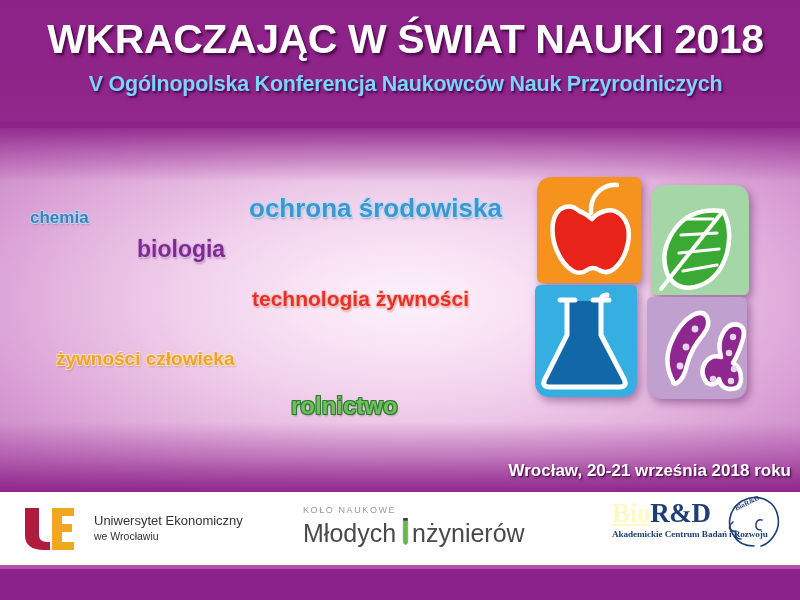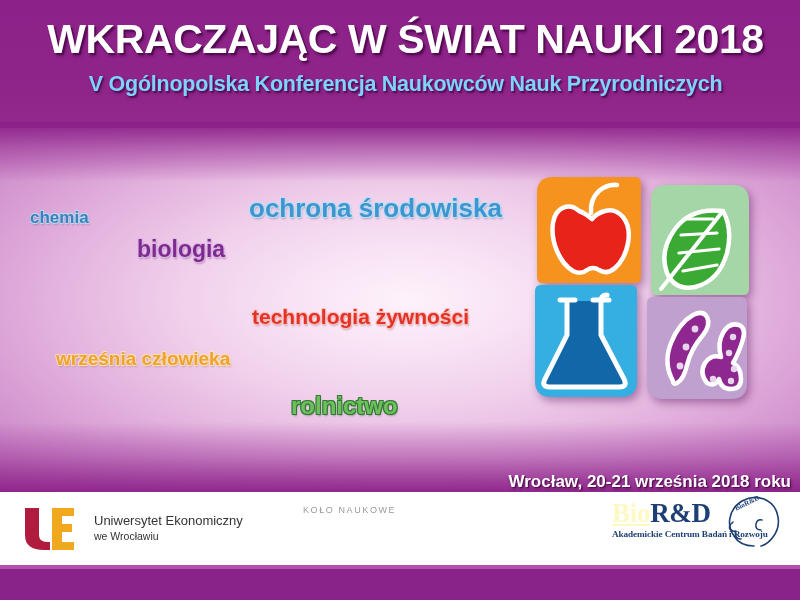--- a/index.html
+++ b/index.html
@@ -128,21 +128,21 @@
     font-size: 23px;
     color: #7c2b8f;
     text-shadow:
       -0.8px -0.8px 0 rgba(225,180,232,0.85),
        0.8px -0.8px 0 rgba(225,180,232,0.85),
       -0.8px  0.8px 0 rgba(225,180,232,0.85),
        0.8px  0.8px 0 rgba(225,180,232,0.85),
        1px 2px 2px rgba(60,10,70,0.3);
   }
   .kw-technologia {
-    left: 252px; top: 306px;
+    left: 252px; top: 288px;
     font-size: 21px;
     color: #e33228;
     text-shadow:
       -0.8px -0.8px 0 rgba(250,190,186,0.8),
        0.8px -0.8px 0 rgba(250,190,186,0.8),
       -0.8px  0.8px 0 rgba(250,190,186,0.8),
        0.8px  0.8px 0 rgba(250,190,186,0.8),
        1px 2px 2px rgba(110,15,10,0.28);
   }
   .kw-zywienie {
@@ -184,21 +184,20 @@
     right: 20px;
     top: 461px;
     z-index: 6;
     font-size: 17px;
     font-weight: bold;
     color: #ffffff;
     white-space: nowrap;
     text-shadow:
       1.2px 1.2px 0 rgba(80,10,78,0.75),
       1.2px 2px 3px rgba(55,5,54,0.55);
-    margin-top: 11px;
   }
 
   
   .footer-white {
     position: absolute;
     left: 0; right: 0;
     top: 492px;
     height: 73px;
     background: #ffffff;
     z-index: 7;
@@ -290,21 +289,21 @@
   <div class="header">
     <h1 class="title-main">WKRACZAJĄC W ŚWIAT NAUKI 2018</h1>
     <h2 class="title-sub">V Ogólnopolska Konferencja Naukowców Nauk Przyrodniczych</h2>
   </div>
 
   <div class="keywords">
     <span class="kw kw-ochrona">ochrona środowiska</span>
     <span class="kw kw-chemia">chemia</span>
     <span class="kw kw-biologia">biologia</span>
     <span class="kw kw-technologia">technologia żywności</span>
-    <span class="kw kw-zywienie">września człowieka</span>
+    <span class="kw kw-zywienie">żywności człowieka</span>
     <span class="kw kw-rolnictwo">rolnictwo</span>
   </div>
 
   <div class="emblem">
     <svg viewBox="0 0 236 240" xmlns="http://www.w3.org/2000/svg">
 
       <g>
         <path d="M10 26 Q10 10 26 10 L108 10 Q114 10 114 16 L114 110 Q114 116 108 116
                  L16 116 Q10 116 10 110 Z" fill="#F6921E"></path>
         <g>
@@ -373,20 +372,28 @@
     </svg>
     <div class="ue-text">
       <div class="ue-l1">Uniwersytet Ekonomiczny</div>
       <div class="ue-l2">we Wrocławiu</div>
     </div>
   </div>
 
   <div class="logo logo-kn">
     <div class="kn-stack">
       <div class="kn-top">KOŁO NAUKOWE</div>
+      <div class="kn-main">
+        <span>Młodych</span>
+        <svg class="kn-tube" viewBox="0 0 9 27">
+          <rect x="2.2" y="0" width="4.6" height="3" fill="#3a3a3a"></rect>
+          <path d="M2.2 3 L6.8 3 L6.8 23 Q6.8 26.4 4.5 26.4 Q2.2 26.4 2.2 23 Z" fill="#62BB46" stroke="#9a9a9a" stroke-width="0.7"></path>
+        </svg>
+        <span>nżynierów</span>
+      </div>
     </div>
   </div>
 
   <div class="logo logo-biord">
     <div class="biord-stack">
       <div class="biord-main">
         <span class="biord-bio">Bio</span><span class="biord-rd">R&amp;D</span>
       </div>
       <div class="biord-sub">Akademickie Centrum Badań i Rozwoju</div>
     </div>

